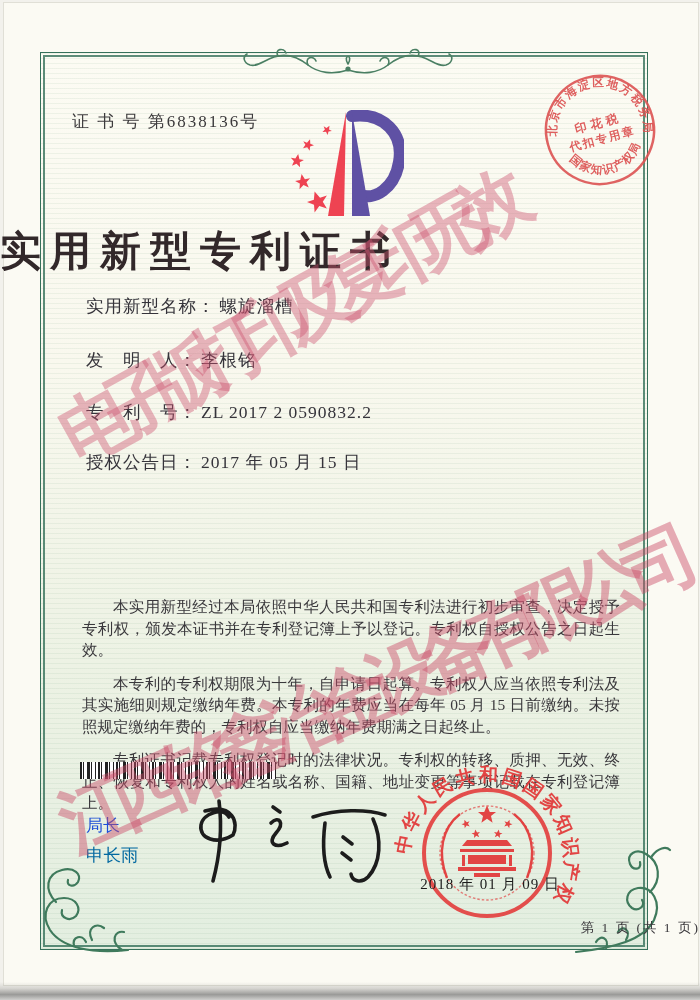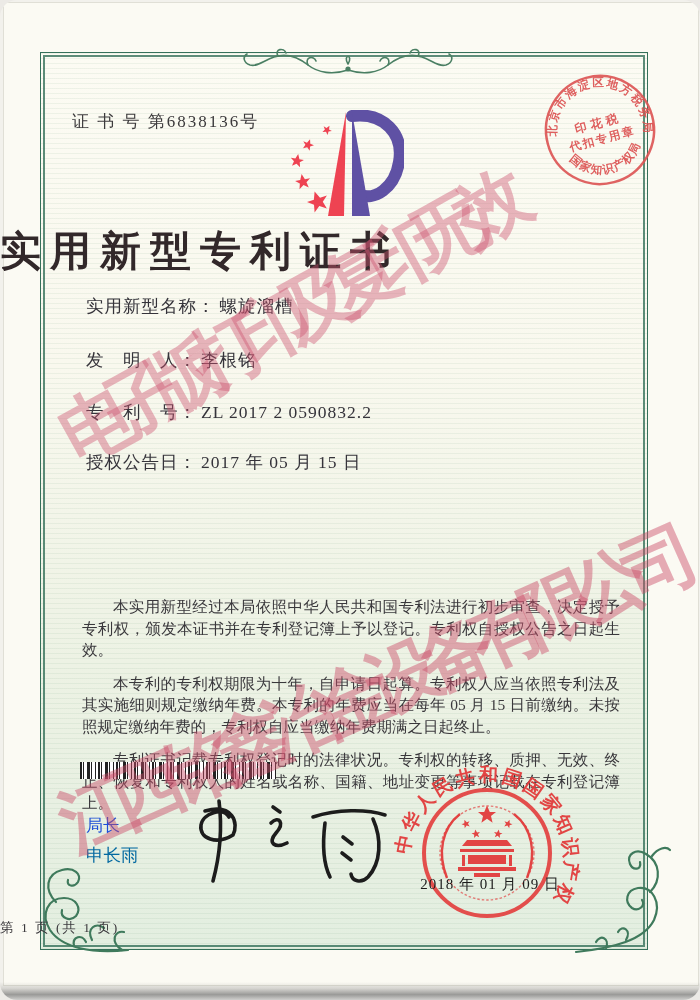--- a/index.html
+++ b/index.html
@@ -1,17 +1,17 @@
 <!DOCTYPE html>
 <html><head>
 <meta charset="utf-8">
 <style>
   html,body { margin:0; padding:0; background:#eceae6; }
   #canvas { position:relative; width:700px; height:1000px; overflow:hidden;
-            font-family:"Liberation Serif", serif; background:#f2f1ec;border-radius:17px; }
+            font-family:"Liberation Serif", serif; background:#f2f1ec; }
   .paper { position:absolute; left:3px; top:2px; width:694px; height:982px;
            background:#fbfaf3; border:1px solid #e0dfd6; }
   .bottom-edge { position:absolute; left:0; top:982px; width:700px; height:18px;
            background:linear-gradient(180deg, rgba(0,0,0,0) 0%, rgba(90,90,88,0.18) 35%, #9a9a98 70%, #cfcfcd 100%); }
   .frame { position:absolute; left:40px; top:52px; width:606px; height:896px;
            border:1px solid #35705a; z-index:1;
            background:
              repeating-linear-gradient(180deg, rgba(110,160,125,0.10) 0 1px, rgba(255,255,255,0) 1px 5px),
              linear-gradient(180deg,#fcfbf3 0%,#f9f8ee 35%,#edf2e4 68%,#e3eee0 100%);
   }
@@ -35,21 +35,21 @@
   .officer-name  { position:absolute; left:86px; top:843px; font-size:17.5px; color:#0369a1;
             font-family:"Liberation Sans",sans-serif; z-index:10; }
   .sig   { position:absolute; left:175px; top:795px; z-index:15; }
   .seal  { position:absolute; left:390px; top:758px; z-index:20; }
   .stamp { position:absolute; left:527px; top:57px; transform:rotate(-15deg); z-index:20; }
   .logo  { position:absolute; left:282px; top:110px; z-index:10; }
   .orn   { position:absolute; z-index:5; }
   .orn-top { left:238px; top:42px; }
   .orn-bl  { left:22px; top:862px; }
   .orn-br  { left:566px; top:840px; }
-  .footer { position:absolute; left:0; right:0; top:919px; text-align:left; font-size:13.5px;
+  .footer { position:absolute; left:0; right:0; top:919px; text-align:right; font-size:13.5px;
             letter-spacing:2px; color:#3c3a3e; z-index:10; }
   .wm { position:absolute; font-weight:700; color:rgba(206,83,112,0.42); white-space:nowrap;
         transform-origin:0 50%; line-height:80px; z-index:40; pointer-events:none; }
   .wm1 { left:66px; top:402px; font-size:74px; letter-spacing:-24px; transform:rotate(-29deg); }
   .wm2 { left:64px; top:788px; font-size:74px; letter-spacing:-18px; transform:rotate(-24deg);
          color:rgba(202,76,104,0.46); }
   svg text { font-family:"Liberation Serif", serif; }
 </style>
 </head>
 <body>

